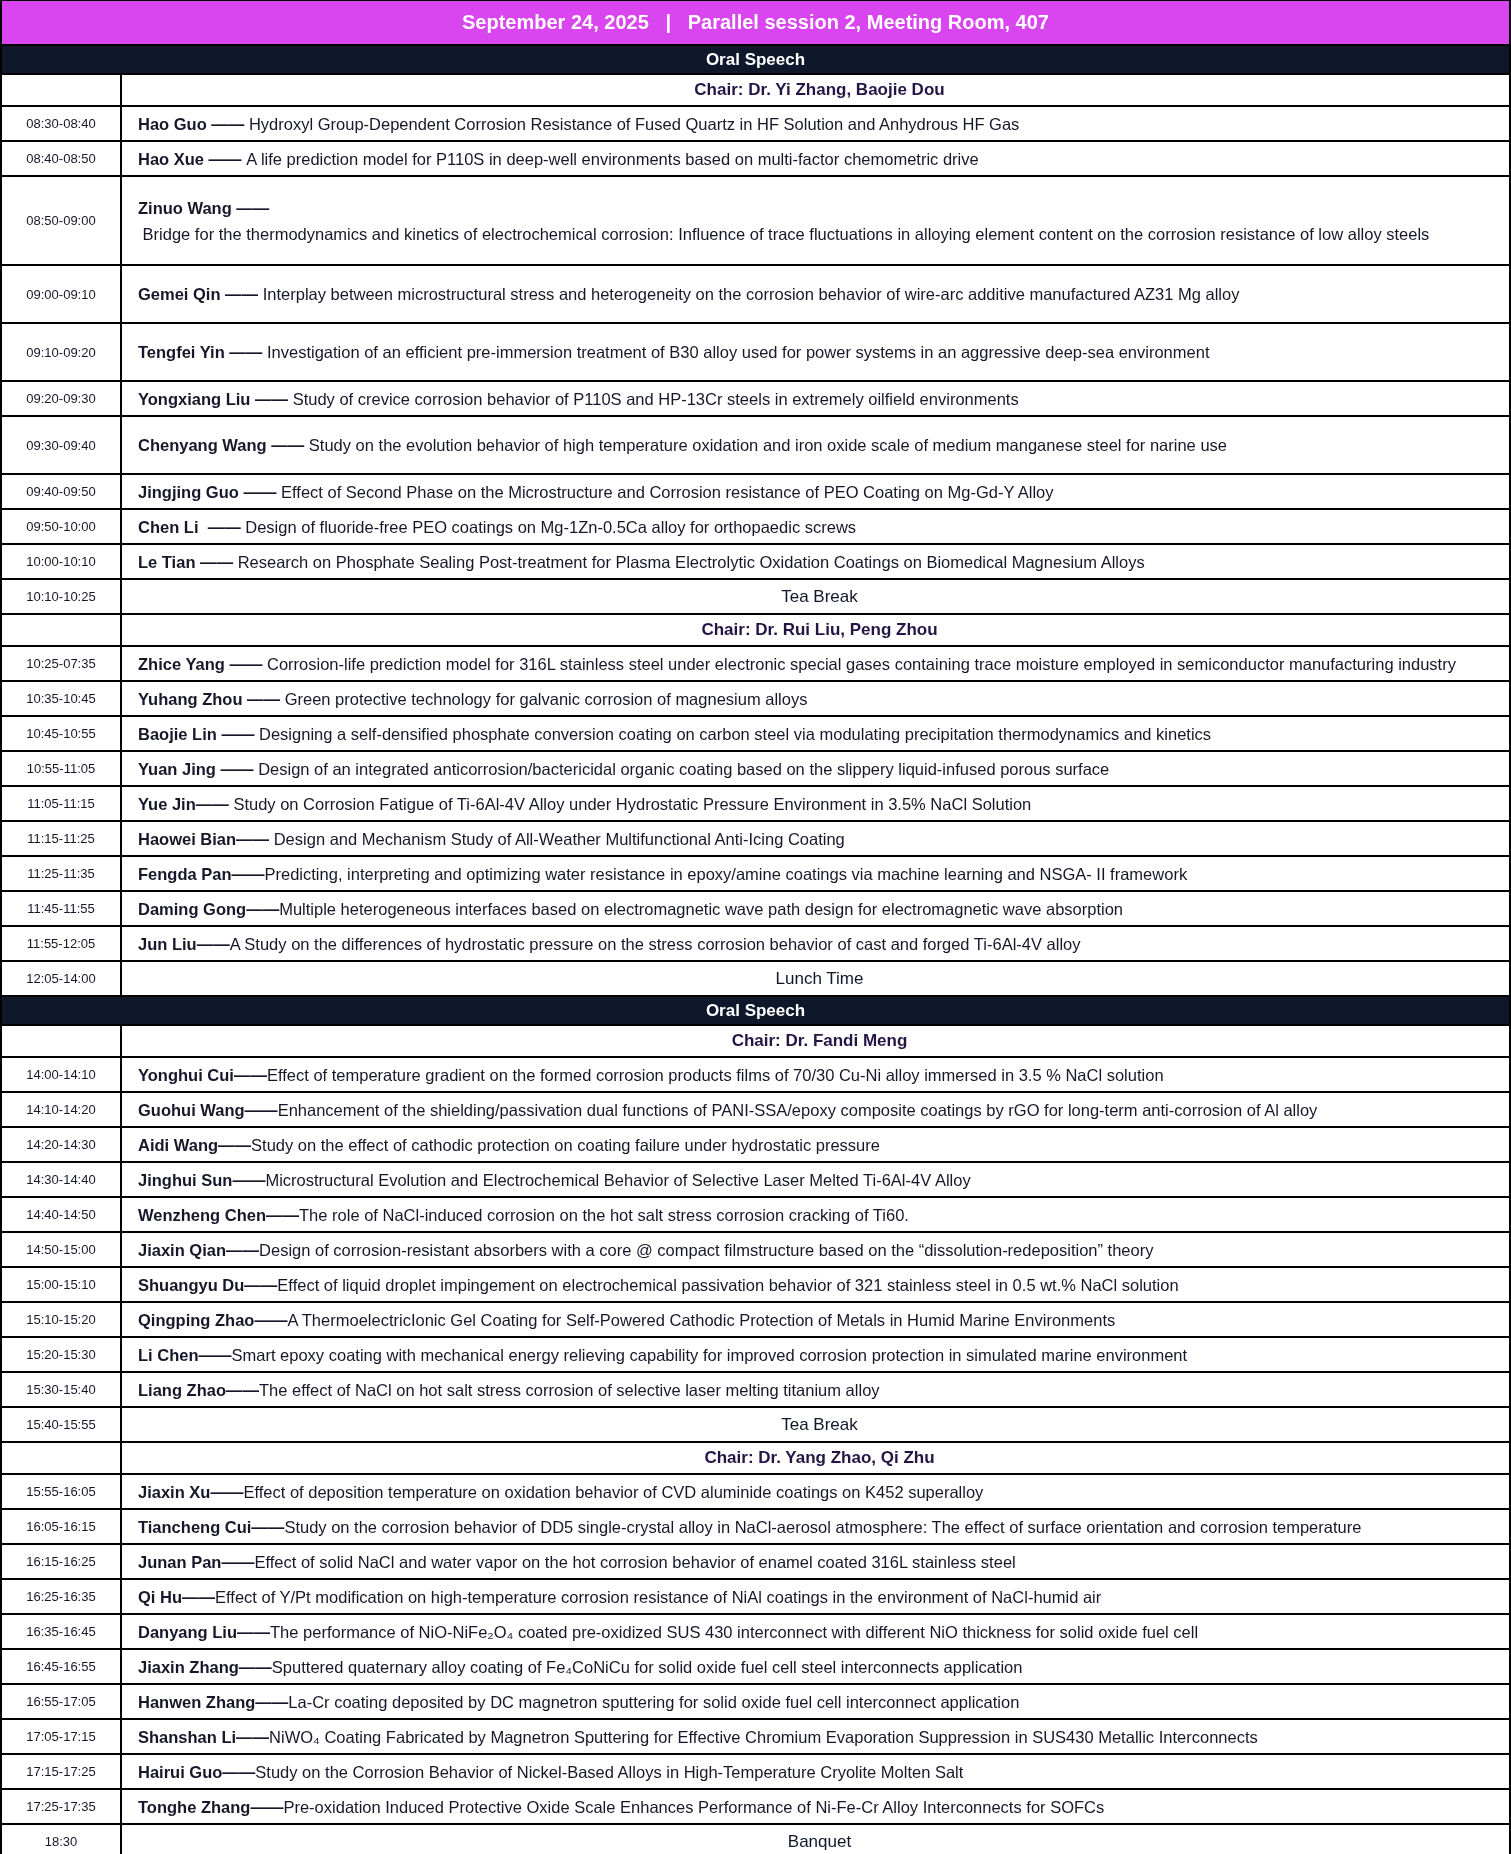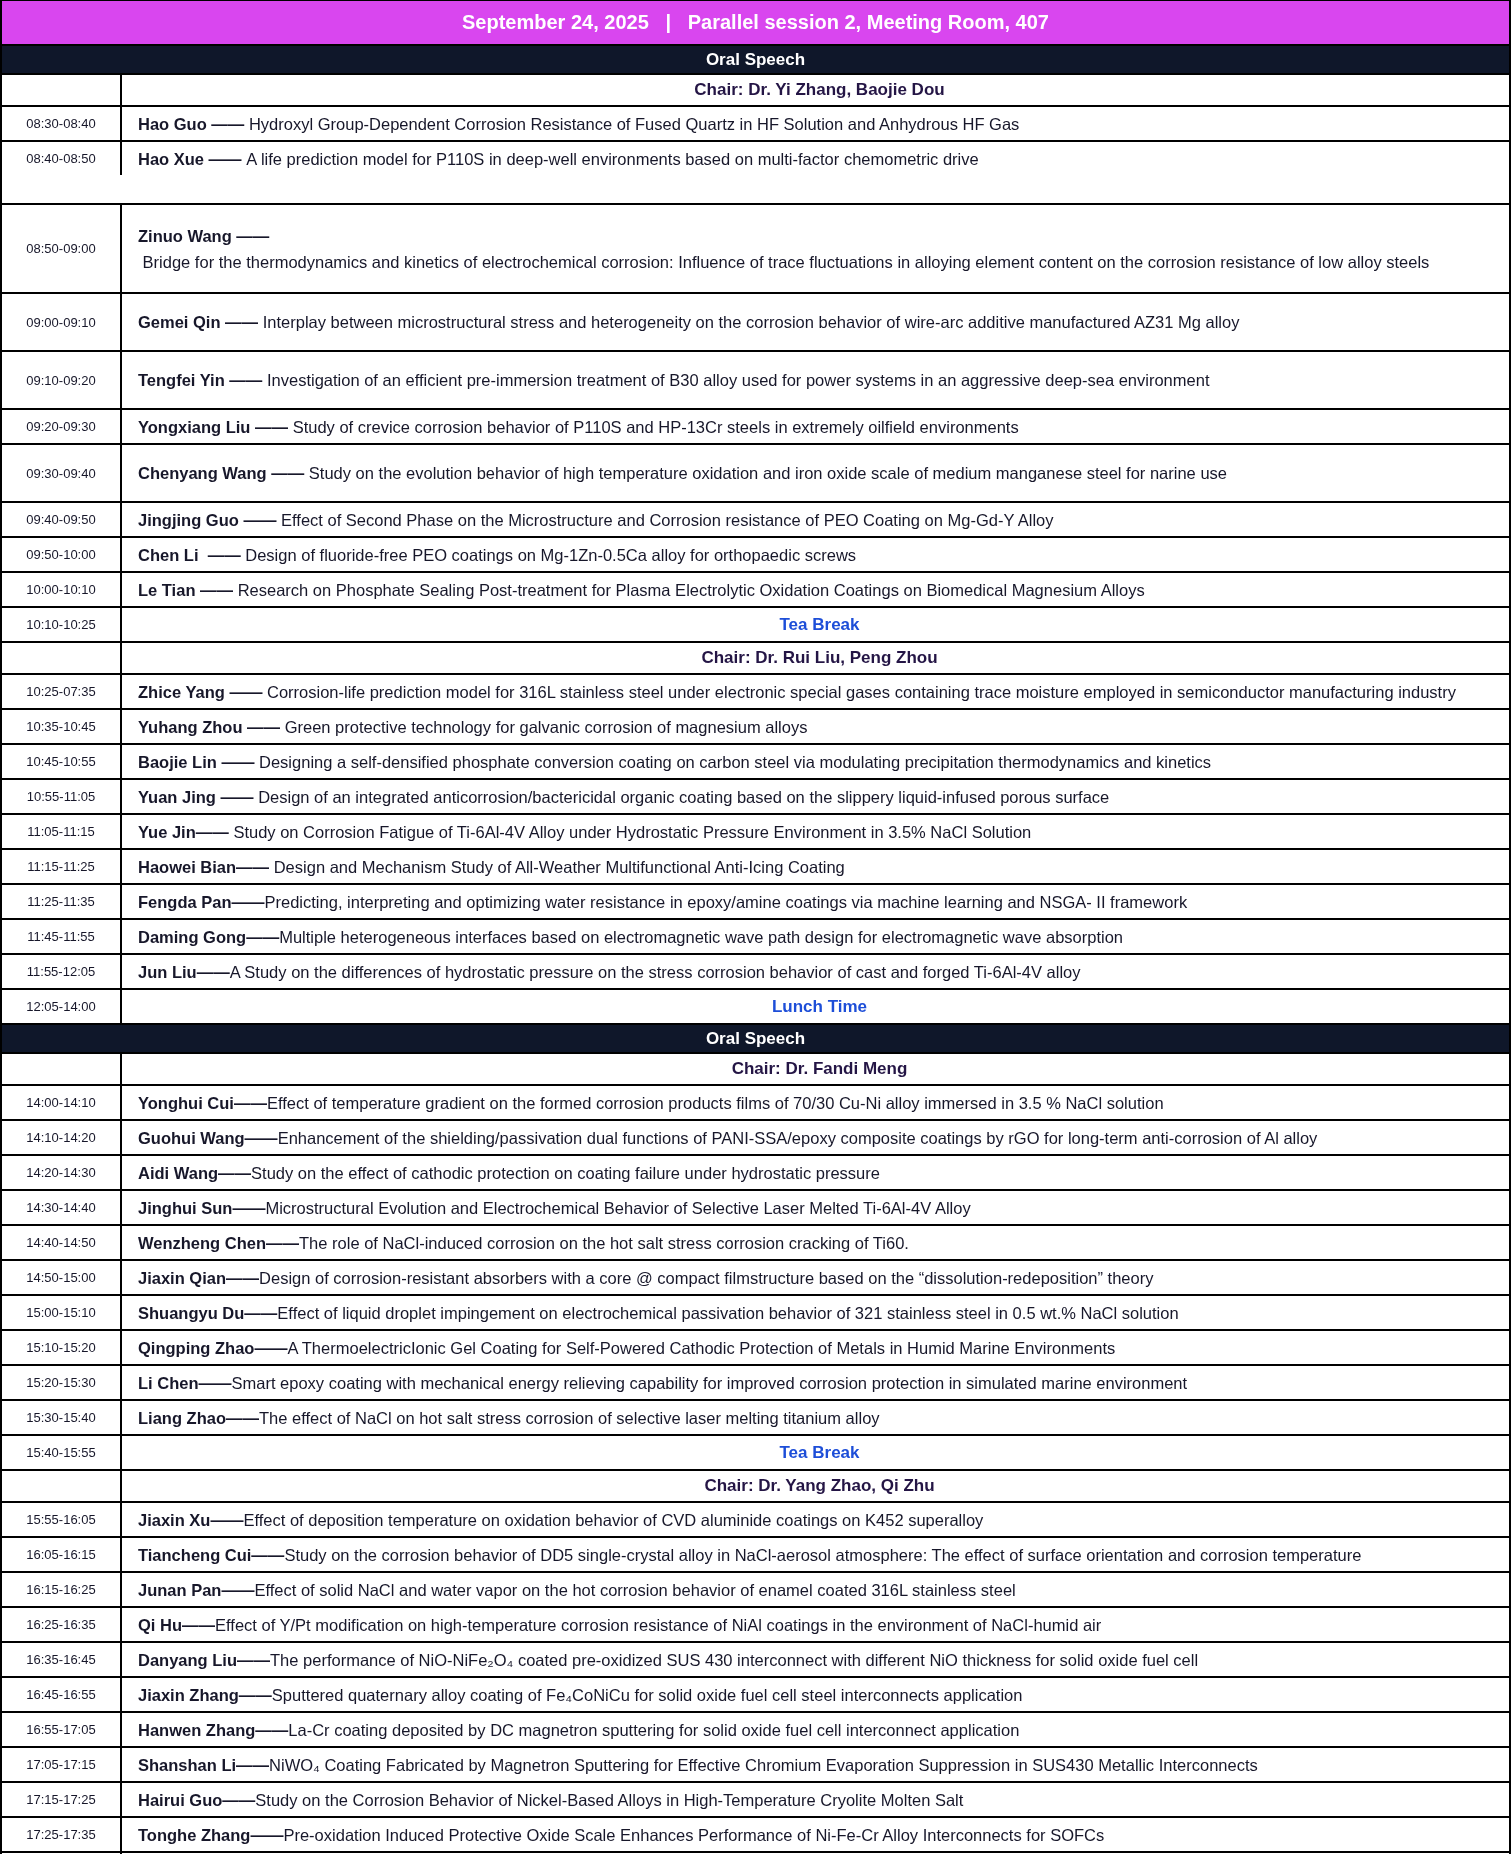--- a/index.html
+++ b/index.html
@@ -11,22 +11,22 @@
   .row.banner{background:#0f172a;color:#fff;justify-content:center;align-items:center;
     font-weight:bold;font-size:17px;min-height:27px;}
   .time{width:120px;flex:0 0 120px;border-right:2px solid #000;display:flex;align-items:center;
     justify-content:center;text-align:center;font-size:13px;padding:9px 2px;box-sizing:border-box;}
   .content{flex:1;display:flex;flex-wrap:wrap;align-content:center;align-items:center;
     font-size:16.5px;line-height:26px;padding:2px 8px 2px 16px;}
   .content.center{justify-content:center;text-align:center;}
   .speaker{font-weight:bold;white-space:pre-wrap;}
   .title{white-space:pre-wrap;}
   .chair-label{font-weight:bold;color:#241545;font-size:17px;}
-  .center-label{font-weight:bold;color:#1d4ed8;font-size:17px;}
-  .row[data-time="08:50-09:00"]{min-height:87px;margin-top:28px;}
+  .center-label{font-weight:normal;color:#0f172a;font-size:17px;}
+  .row[data-time="08:50-09:00"]{min-height:87px;}
   .row[data-time="09:00-09:10"],.row[data-time="09:10-09:20"],.row[data-time="09:30-09:40"]{min-height:56px;}
 </style>
 </head>
 <body>
 
 <div id="schedule">
   <div class="title-bar">
     <span>September 24, 2025   |   Parallel session 2, Meeting Room, 407</span>
   </div>
   <div id="rows">

